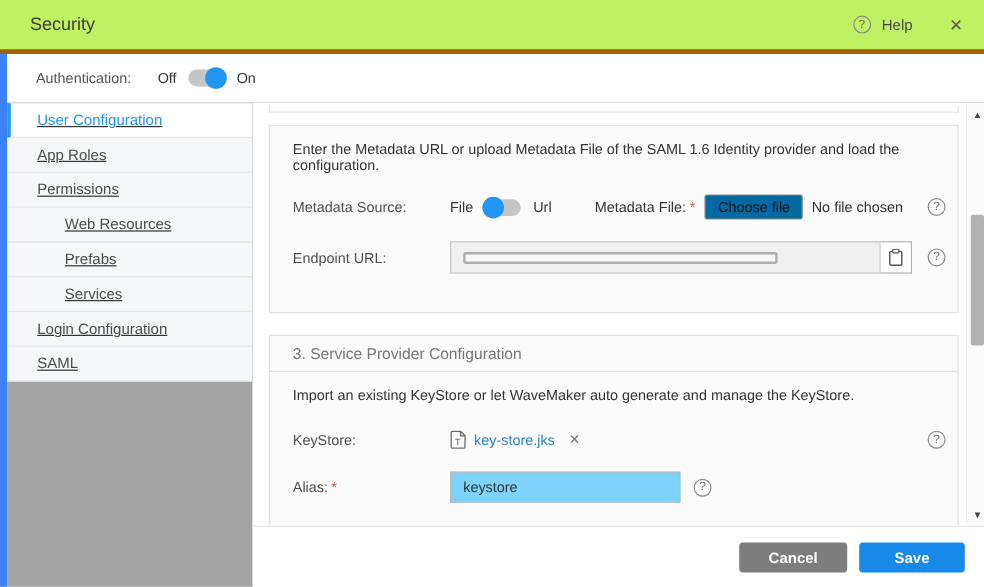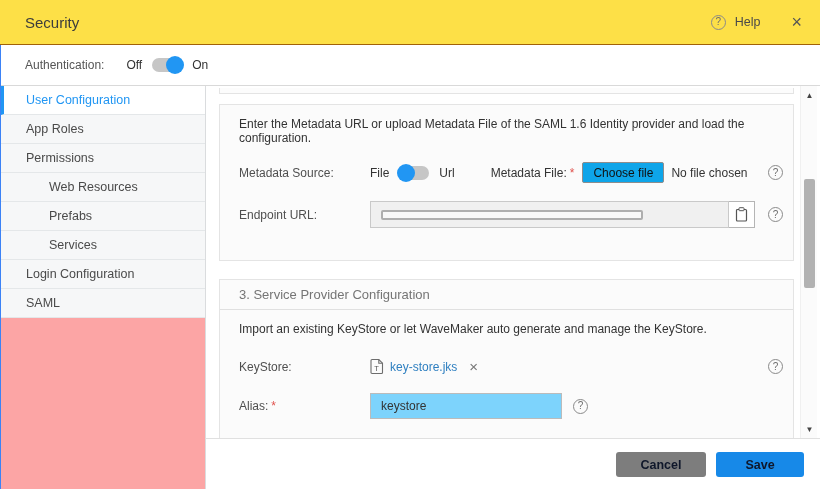--- a/index.html
+++ b/index.html
@@ -5,34 +5,34 @@
   * { margin:0; padding:0; box-sizing:border-box; }
   html,body { width:820px; height:489px; }
   body {
     font-family:"Liberation Sans","DejaVu Sans",sans-serif;
     font-size:12px; color:#333; background:#fff; overflow:hidden;
   }
   .window { width:820px; height:489px; display:flex; flex-direction:column; }
 
   
   .header {
-    height:45px; background:#fde047; border-bottom:1px solid #a16207;
+    height:45px; background:#bef264; border-bottom:4px solid #a16207;
     display:flex; align-items:center; padding:0 18px 0 25px; flex:0 0 45px;
   }
   .header-title { font-size:15px; color:#3c3c3c; }
   .header-right { margin-left:auto; display:flex; align-items:center; gap:9px; }
   .qicon {
     display:inline-flex; align-items:center; justify-content:center;
     width:15px; height:15px; border:1px solid #8a8a8a; border-radius:50%;
     color:#6d6d6d; font-size:10px; line-height:1; background:transparent; flex:0 0 auto;
   }
   .header-help-label { color:#4a4a4a; font-size:12.5px; }
   .close-x { font-size:18px; color:#555; margin-left:22px; cursor:pointer; line-height:1; }
 
-  .below-header { flex:1; display:flex; flex-direction:column; border-left:1px solid #3b82f6; }
+  .below-header { flex:1; display:flex; flex-direction:column; border-left:6px solid #3b82f6; }
 
   
   .auth-row {
     height:40px; flex:0 0 40px; background:#fff; display:flex; align-items:center;
     padding-left:24px;
   }
   .auth-label { color:#555; margin-right:22px; }
   .tgl-opt { color:#333; }
   .toggle {
     position:relative; width:30px; height:14px; background:#c6c6c6; border-radius:7px;
@@ -42,21 +42,21 @@
     position:absolute; top:-2px; width:18px; height:18px; border-radius:50%;
     background:#2196f3;
   }
   .toggle.knob-right .knob { right:-2px; }
   .toggle.knob-left  .knob { left:-2px; }
 
   
   .main { flex:1; display:flex; border-top:1px solid #d9d9d9; min-height:0; }
 
   .sidebar {
-    width:205px; flex:0 0 205px; background:#fca5a5; border-right:1px solid #dadcde;
+    width:205px; flex:0 0 205px; background:#a3a3a3; border-right:1px solid #dadcde;text-decoration:underline;
   }
   .side-item {
     height:29px; display:flex; align-items:center; padding-left:25px;
     border-bottom:1px solid #e4e7e9; color:#4a4a4a; font-size:12.5px;
     cursor:pointer; background:#f6f7f8;
   }
   .side-item.indent { padding-left:48px; }
   .side-item.selected {
     background:#fff; color:#2196f3; border-left:3px solid #2196f3; padding-left:22px;
   }
@@ -85,21 +85,21 @@
   .flabel { width:131px; flex:0 0 131px; color:#4f4f4f; }
   .req { color:#e0524d; margin-left:3px; }
 
   #row-metasrc { margin-top:17px; }
   #row-endpoint { margin-top:18px; }
   #row-keystore { margin-top:22px; }
   #row-alias { margin-top:18px; }
 
   .inline-lbl { color:#333; }
   .choose-file {
-    margin-left:8px; height:21px; padding:0 10px; background:#0ea5e9;
+    margin-left:8px; height:21px; padding:0 10px; background:#0369a1;
     border:1px solid #8d8d8d; border-radius:2px; font-size:12px; color:#111;
     display:inline-flex; align-items:center; cursor:pointer;
     font-family:"Liberation Sans","DejaVu Sans",sans-serif;
   }
   .file-status { margin-left:7px; color:#333; }
   .row-help { margin-left:auto; cursor:pointer; }
 
   .endpoint-input {
     width:359px; height:27px; background:#f0f0f0; border:1px solid #c9c9c9;
     display:flex; align-items:center; padding-left:10px;
@@ -139,21 +139,21 @@
     position:absolute; left:3px; width:11px; top:93px; height:109px;
     background:#b2b2b2; border-radius:2px; cursor:pointer;
   }
 
   
   .footer {
     height:52px; flex:0 0 52px; background:#fff; border-top:1px solid #e0e0e0;
     display:flex; align-items:center; justify-content:flex-end; padding-right:16px; gap:10px;
   }
   .btn {
-    height:25px; border:none; border-radius:3px; color:#0f172a; font-size:12.5px;
+    height:25px; border:none; border-radius:3px; color:#ffffff; font-size:12.5px;
     font-weight:600; cursor:pointer; font-family:"Liberation Sans","DejaVu Sans",sans-serif;
   }
   .btn-cancel { width:90px; background:#7d7d7d; }
   .btn-save  { width:88px; background:#1789e8; }
 </style>
 </head>
 <body>
 
 <div class="window">
 

